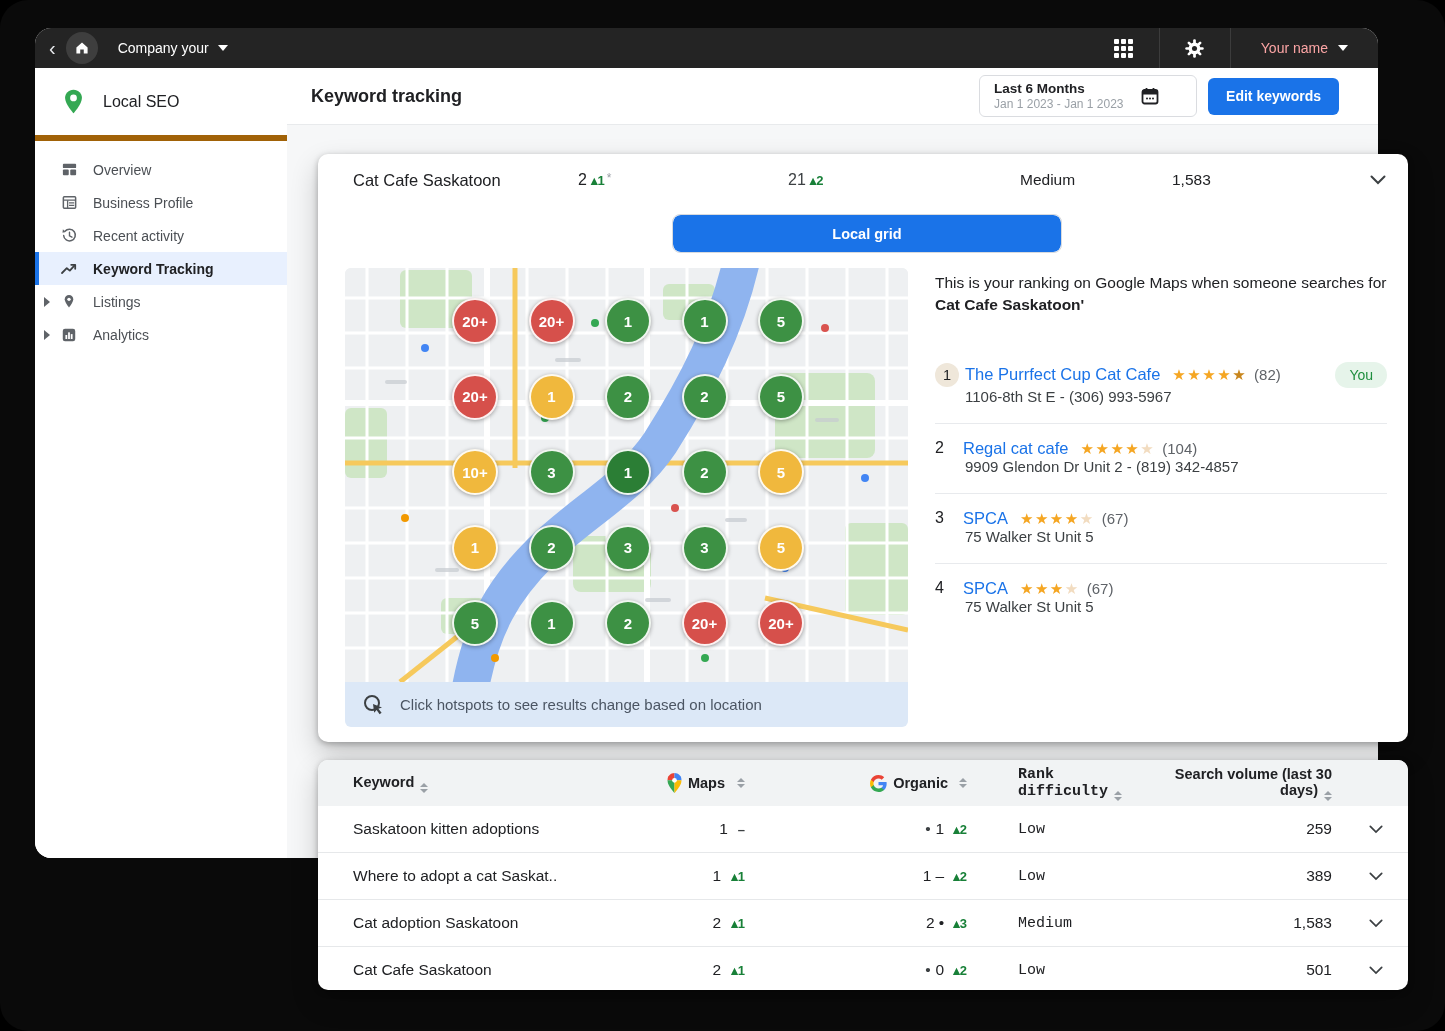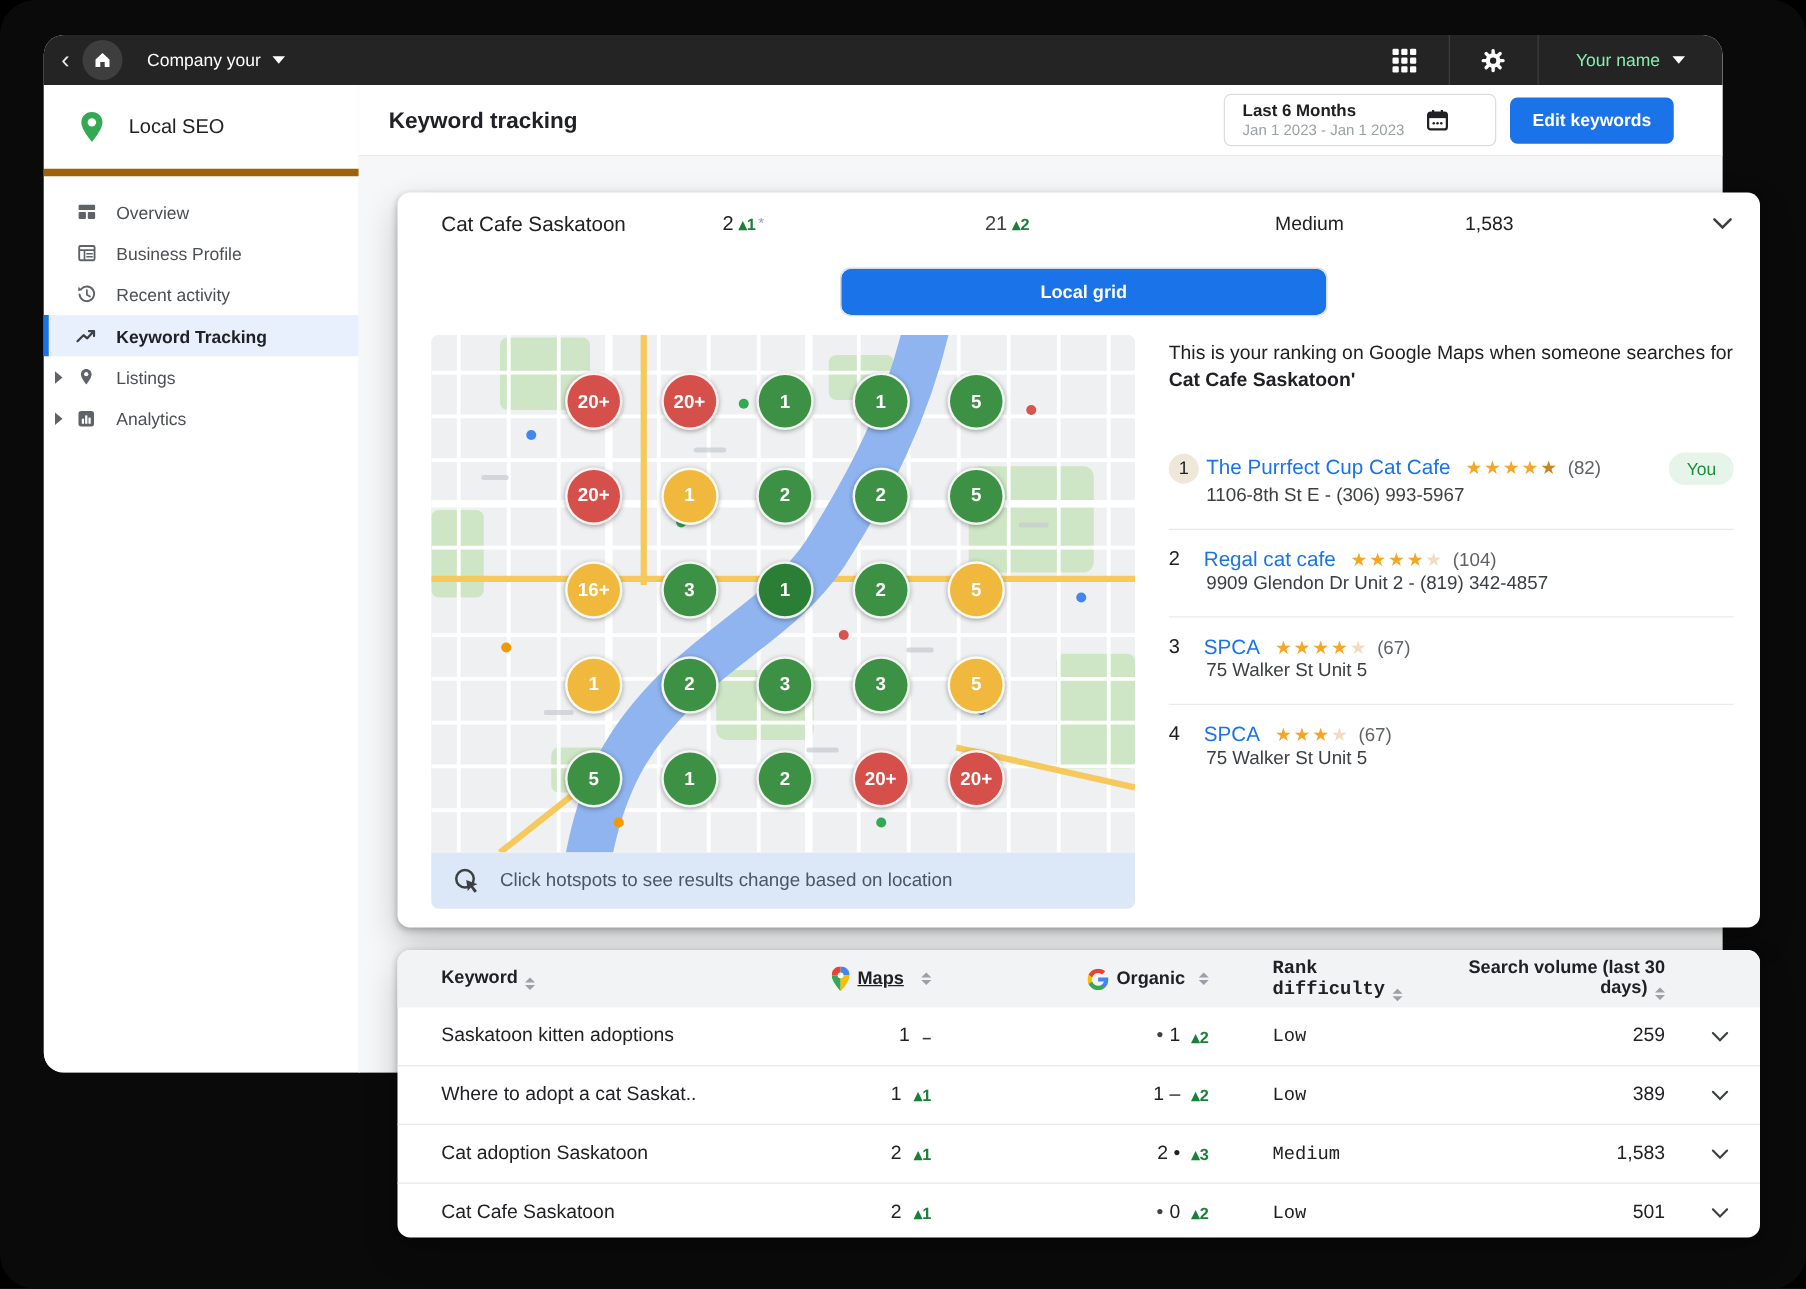--- a/index.html
+++ b/index.html
@@ -10,21 +10,21 @@
   
   .navbar{position:absolute;left:0;top:0;right:0;height:40px;background:#242424;display:flex;align-items:center;}
   .nav-back{display:flex;align-items:center;gap:10px;padding-left:14px;}
   .back-chevron{color:#e8eaed;font-size:20px;line-height:1;cursor:default;}
   .home-btn{width:32px;height:32px;border-radius:50%;background:#3e3e3e;display:flex;align-items:center;justify-content:center;}
   .company{display:flex;align-items:center;gap:9px;margin-left:20px;color:#fff;font-size:14px;}
   .caret-down{width:0;height:0;border-left:5px solid transparent;border-right:5px solid transparent;border-top:6px solid #fff;}
   .nav-right{margin-left:auto;display:flex;align-items:center;height:100%;}
   .nav-slot{width:70px;height:100%;display:flex;align-items:center;justify-content:center;}
   .nav-divider{width:1px;height:40px;background:#3c3c3c;}
-  .user-slot{display:flex;align-items:center;gap:10px;padding:0 30px;color:#86efac;font-size:14px;}
+  .user-slot{display:flex;align-items:center;gap:10px;padding:0 30px;color:#fca5a5;font-size:14px;}
   .grid-icon{display:grid;grid-template-columns:repeat(3,5px);grid-template-rows:repeat(3,5px);gap:2px;}
   .grid-icon i{background:#fff;border-radius:1px;}
   
   .sidebar{position:absolute;left:0;top:40px;bottom:0;width:252px;background:#fff;border-right:1px solid #e4e6e8;}
   .brand{display:flex;align-items:center;gap:16px;padding:20px 0 20px 25px;border-bottom:6px solid #a16207;}
   .brand-label{font-size:16px;color:#202124;}
   .menu{padding-top:12px;}
   .menu-item{position:relative;display:flex;align-items:center;height:33px;font-size:14px;color:#4b4f54;cursor:default;}
   .menu-item .tri{position:absolute;left:9px;width:0;height:0;border-top:5px solid transparent;border-bottom:5px solid transparent;border-left:6px solid #5f6368;}
   .menu-item .mi-icon{position:absolute;left:25px;width:18px;height:18px;display:flex;align-items:center;justify-content:center;}
@@ -359,21 +359,21 @@
             <div class="hotspot" style="left: 107px; top: 30px; background: rgb(214, 80, 75);">20+</div>
             <div class="hotspot" style="left: 183.5px; top: 30px; background: rgb(214, 80, 75);">20+</div>
             <div class="hotspot" style="left: 260px; top: 30px; background: rgb(61, 145, 68);">1</div>
             <div class="hotspot" style="left: 336.5px; top: 30px; background: rgb(61, 145, 68);">1</div>
             <div class="hotspot" style="left: 413px; top: 30px; background: rgb(61, 145, 68);">5</div>
             <div class="hotspot" style="left: 107px; top: 105.5px; background: rgb(214, 80, 75);">20+</div>
             <div class="hotspot" style="left: 183.5px; top: 105.5px; background: rgb(240, 184, 61);">1</div>
             <div class="hotspot" style="left: 260px; top: 105.5px; background: rgb(61, 145, 68);">2</div>
             <div class="hotspot" style="left: 336.5px; top: 105.5px; background: rgb(61, 145, 68);">2</div>
             <div class="hotspot" style="left: 413px; top: 105.5px; background: rgb(61, 145, 68);">5</div>
-            <div class="hotspot" style="left: 107px; top: 181px; background: rgb(240, 184, 61);">16+</div>
+            <div class="hotspot" style="left: 107px; top: 181px; background: rgb(240, 184, 61);">10+</div>
             <div class="hotspot" style="left: 183.5px; top: 181px; background: rgb(61, 145, 68);">3</div>
             <div class="hotspot" style="left: 260px; top: 181px; background: rgb(43, 126, 53);">1</div>
             <div class="hotspot" style="left: 336.5px; top: 181px; background: rgb(61, 145, 68);">2</div>
             <div class="hotspot" style="left: 413px; top: 181px; background: rgb(240, 184, 61);">5</div>
             <div class="hotspot" style="left: 107px; top: 256.5px; background: rgb(240, 184, 61);">1</div>
             <div class="hotspot" style="left: 183.5px; top: 256.5px; background: rgb(61, 145, 68);">2</div>
             <div class="hotspot" style="left: 260px; top: 256.5px; background: rgb(61, 145, 68);">3</div>
             <div class="hotspot" style="left: 336.5px; top: 256.5px; background: rgb(61, 145, 68);">3</div>
             <div class="hotspot" style="left: 413px; top: 256.5px; background: rgb(240, 184, 61);">5</div>
             <div class="hotspot" style="left: 107px; top: 332px; background: rgb(61, 145, 68);">5</div>
@@ -431,21 +431,21 @@
       </div>
     </div>
   </div>
 
   <div class="card card2">
     <div class="tbl-row tbl-head">
       <div class="c-kw"><span>Keyword</span><span class="sort">
             <i class="up"></i>
             <i class="dn"></i>
           </span></div>
-      <div class="c-maps" style="justify-content:space-between;padding-left:2px;text-decoration:underline;">
+      <div class="c-maps" style="justify-content:flex-end;padding-left:2px;">
         <span class="hdr-ico">
           <svg width="15" height="20" viewBox="0 0 16 22">
             <defs>
                 <clipPath id="pinclip">
                   <path d="M8 0 C3.6 0 0 3.6 0 8 c0 5.4 8 14 8 14 s8-8.6 8-14 C16 3.6 12.4 0 8 0 Z"></path>
                 </clipPath>
               </defs>
             <g clip-path="url(#pinclip)">
               <rect x="0" y="0" width="8" height="8" fill="#ea4335"></rect>
               <rect x="8" y="0" width="8" height="8" fill="#4285f4"></rect>

